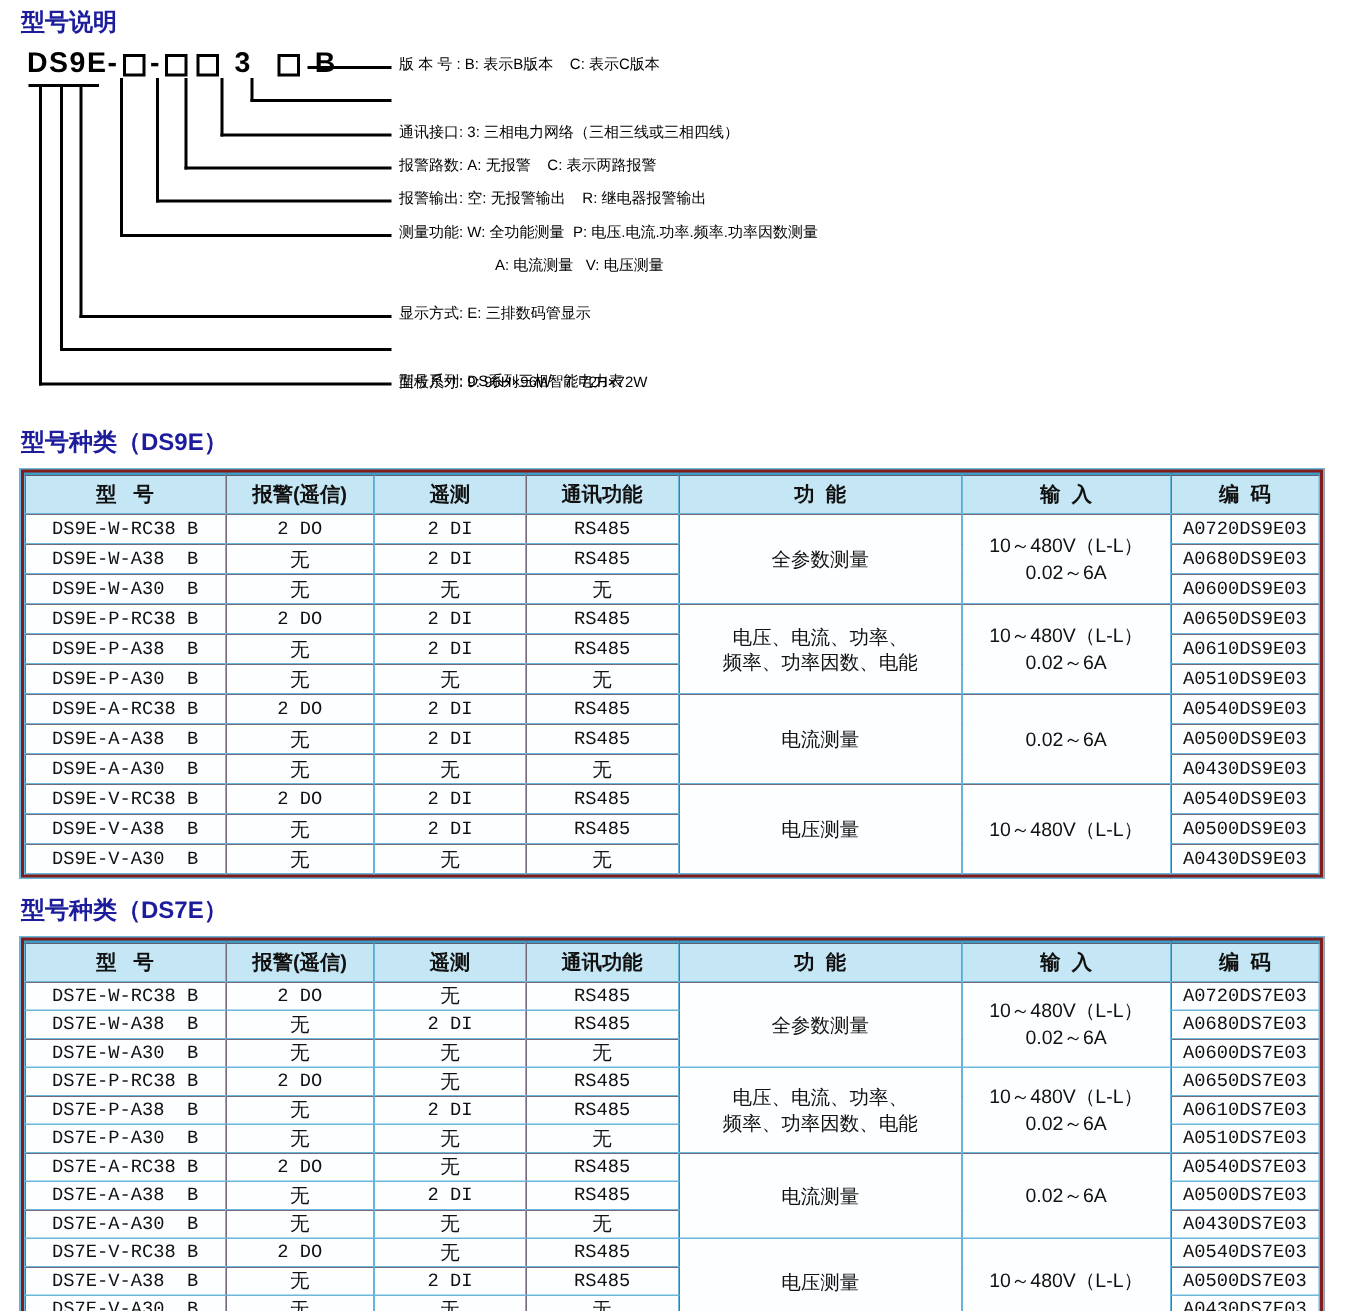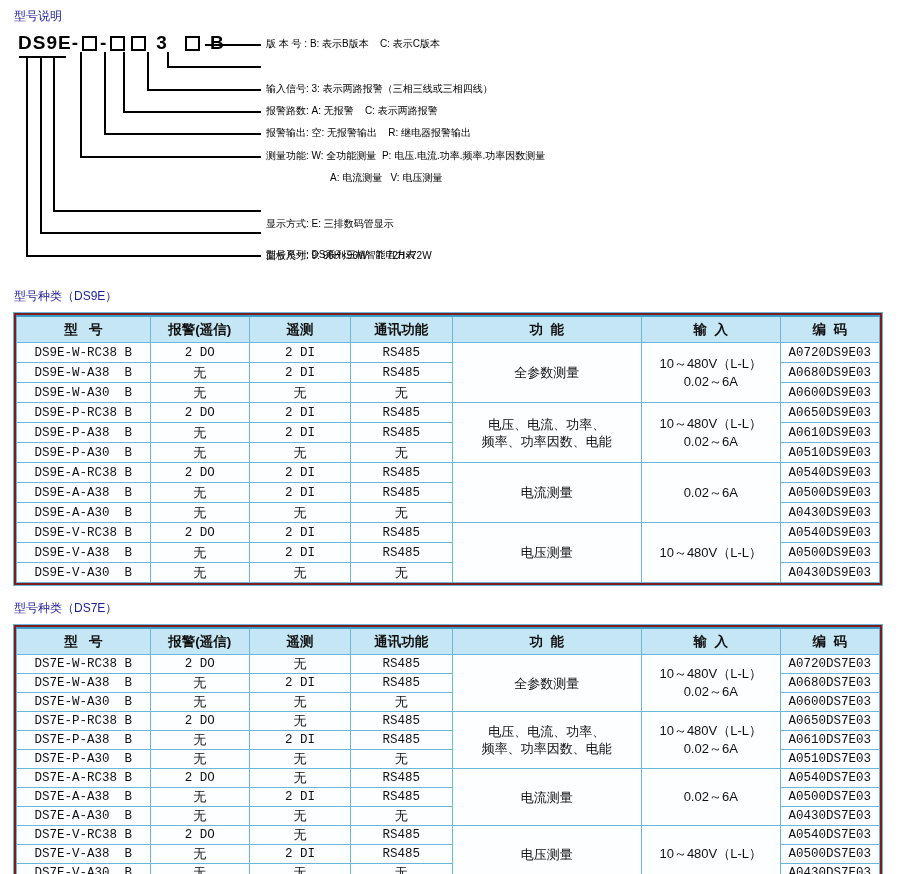--- a/index.html
+++ b/index.html
@@ -10,21 +10,21 @@
     --row-bg:#fdfeff;
     --note-red:#fb2b2b;
     --ink:#111111;
   }
   html,body{margin:0;padding:0;}
   body{
     width:900px;height:874px;overflow:hidden;background:#ffffff;
     font-family:"Liberation Sans","DejaVu Sans",sans-serif;color:var(--ink);
   }
   .section-title{
-    color:var(--title-navy);font-size:12px;font-weight:normal;
+    color:var(--title-navy);font-size:16px;font-weight:bold;
     margin:6px 0 2px 14px;line-height:20px;
   }
   .section-title.later{margin-top:12px;margin-bottom:6px;}
   
   #diagram{position:relative;height:246px;width:784px;padding-left:26px;}
   .model-row{
     position:absolute;left:18px;top:4px;display:flex;align-items:center;
     font-family:"Liberation Sans",sans-serif;font-size:19px;font-weight:600;
     letter-spacing:1px;color:#000;
   }
@@ -77,34 +77,34 @@
     <span class="ph-box"></span>
     <span class="mspace gap-l">3</span>
     <span class="ph-box gap-l"></span>
     <span class="mspace gap-l">B</span>
   </div>
 
 <div class="diag-label" style="left: 266px; top: 7px;">版 本 号 : B: 表示B版本    C: 表示C版本</div>
     <div class="hline" style="left: 205px; top: 16px; width: 56px;"></div>
     <div class="hline" style="left: 167px; top: 38px; width: 94px;"></div>
     <div class="vline" style="left: 167px; top: 24px; height: 16px;"></div>
-    <div class="diag-label" style="left: 266px; top: 52px;">输入信号: 3: 表示两路报警（三相三线或三相四线）</div>
+    <div class="diag-label" style="left: 266px; top: 52px;">通讯接口: 3: 三相电力网络（三相三线或三相四线）</div>
     <div class="hline" style="left: 147px; top: 61px; width: 114px;"></div>
     <div class="vline" style="left: 147px; top: 24px; height: 39px;"></div>
     <div class="diag-label" style="left: 266px; top: 74px;">报警路数: A: 无报警    C: 表示两路报警</div>
     <div class="hline" style="left: 123px; top: 83px; width: 138px;"></div>
     <div class="vline" style="left: 123px; top: 24px; height: 61px;"></div>
     <div class="diag-label" style="left: 266px; top: 96px;">报警输出: 空: 无报警输出    R: 继电器报警输出</div>
     <div class="hline" style="left: 104px; top: 105px; width: 157px;"></div>
     <div class="vline" style="left: 104px; top: 24px; height: 83px;"></div>
     <div class="diag-label" style="left: 266px; top: 119px;">测量功能: W: 全功能测量  P: 电压.电流.功率.频率.功率因数测量</div>
     <div class="hline" style="left: 80px; top: 128px; width: 181px;"></div>
     <div class="vline" style="left: 80px; top: 24px; height: 106px;"></div>
     <div class="diag-label" style="left: 330px; top: 141px;">A: 电流测量   V: 电压测量</div>
-    <div class="diag-label" style="left: 266px; top: 173px; margin-top: 14px;">显示方式: E: 三排数码管显示</div>
+    <div class="diag-label" style="left: 266px; top: 173px;">显示方式: E: 三排数码管显示</div>
     <div class="hline" style="left: 53px; top: 182px; width: 208px;"></div>
     <div class="vline" style="left: 53px; top: 28px; height: 156px;"></div>
     <div class="diag-label" style="left: 266px; top: 209px; margin-top: 10px;">面板尺寸: 9: 96H×96W   7: 72H×72W</div>
     <div class="hline" style="left: 40px; top: 204px; width: 221px;"></div>
     <div class="vline" style="left: 40px; top: 28px; height: 178px;"></div>
     <div class="diag-label" style="left: 266px; top: 218px;">型号系列: DS系列三相智能电力表</div>
     <div class="hline" style="left: 26px; top: 227px; width: 235px;"></div>
     <div class="vline" style="left: 26px; top: 28px; height: 201px;"></div>
     <div class="hline" style="left: 19px; top: 28px; width: 47px;"></div>
   </div>

